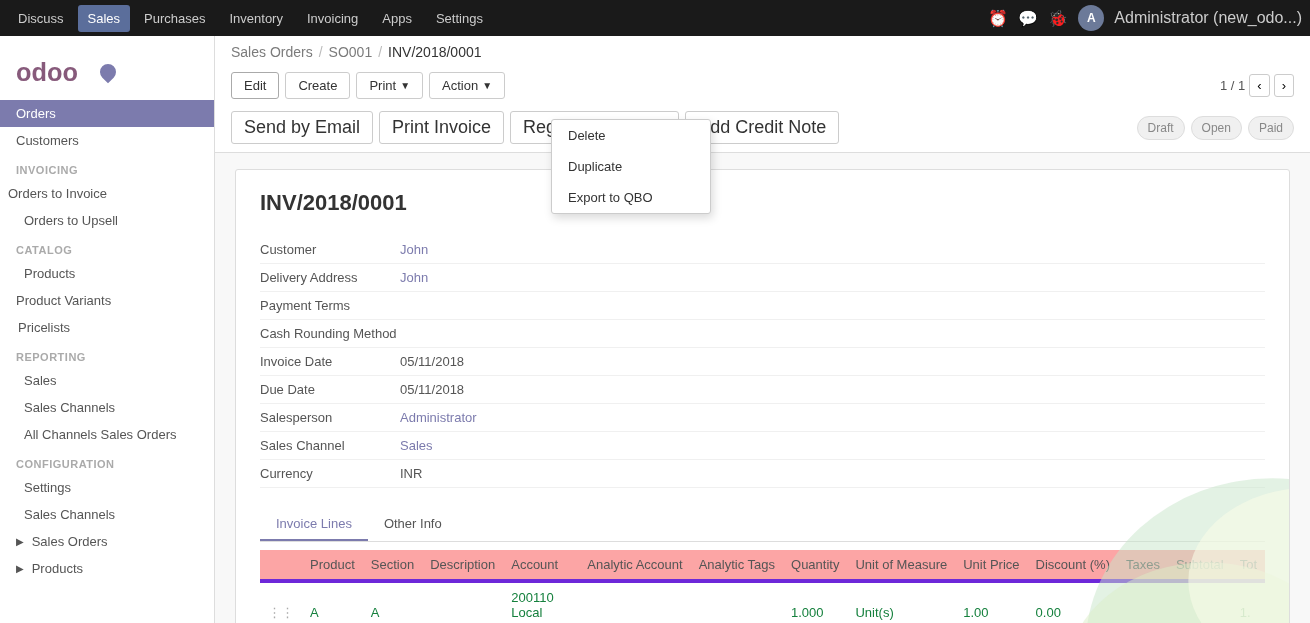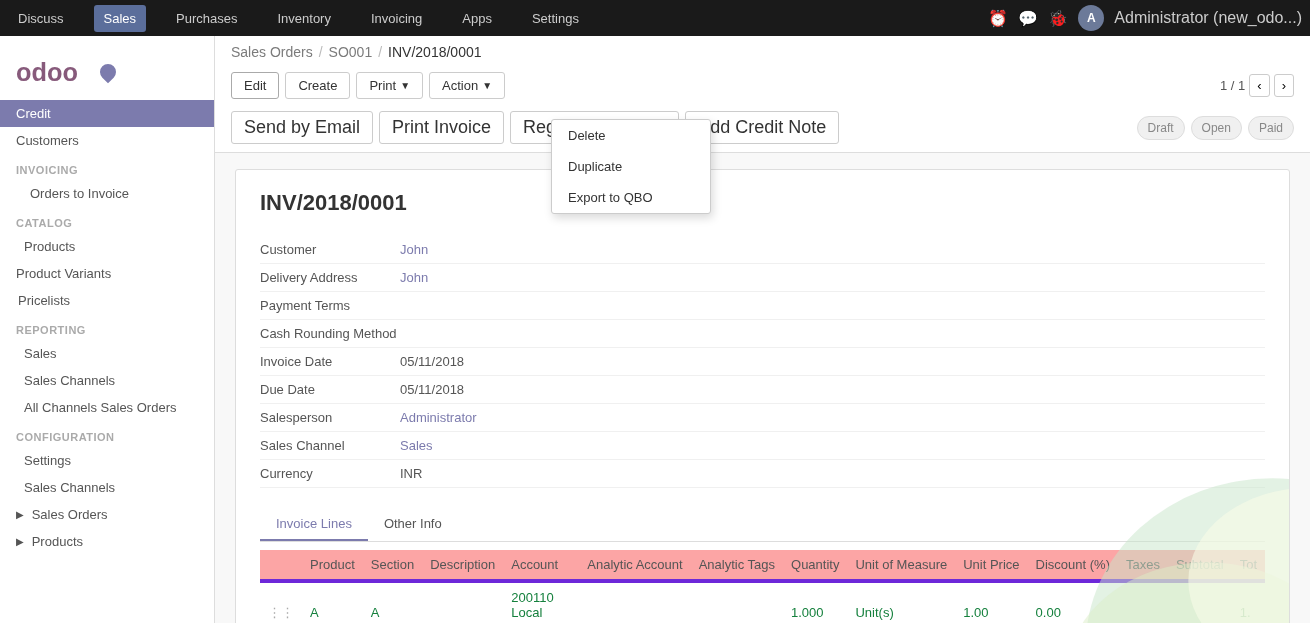--- a/index.html
+++ b/index.html
@@ -6,21 +6,21 @@
     body { font-family: Arial, sans-serif; font-size: 13px; color: #333; background: #f0f0f0; height: 623px; overflow: hidden; display: flex; flex-direction: column; }
 
     
     .top-nav {
       background: #1a1a1a;
       color: #ccc;
       display: flex;
       align-items: center;
       height: 36px;
       padding: 0 8px;
-      gap: 20px;
+      gap: 4px;
       flex-shrink: 0;
     }
     .top-nav .nav-item {
       padding: 6px 10px;
       cursor: pointer;
       font-size: 13px;
       color: #ccc;
       border-radius: 3px;
     }
     .top-nav .nav-item.active { background: #5b6e9b; color: #fff; }
@@ -312,29 +312,32 @@
 
   <div class="sidebar">
     <div class="sidebar-logo">
       <svg class="odoo-logo" viewBox="0 0 120 50">
         <text x="0" y="38" font-size="38" font-weight="bold" fill="#875a7b" font-family="Arial">odoo</text>
       </svg>
       <div class="drop-indicator"></div>
     </div>
 
     <div class="sidebar-item active">
-      <span>Credit</span>
+      <span>Orders</span>
     </div>
     <div class="sidebar-item">
       <span>Customers</span>
     </div>
 
     <div class="sidebar-section-label">Invoicing</div>
-    <div class="sidebar-item" style="padding-left:30px;">
+    <div class="sidebar-item" style="padding-left:8px;">
       <span>Orders to Invoice</span>
+    </div>
+    <div class="sidebar-item" style="padding-left:24px;">
+      <span>Orders to Upsell</span>
     </div>
 
     <div class="sidebar-section-label">Catalog</div>
     <div class="sidebar-item" style="padding-left:24px;">
       <span>Products</span>
     </div>
     <div class="sidebar-item" style="padding-left:16px;">
       <span>Product Variants</span>
     </div>
     <div class="sidebar-item" style="padding-left:18px;">

